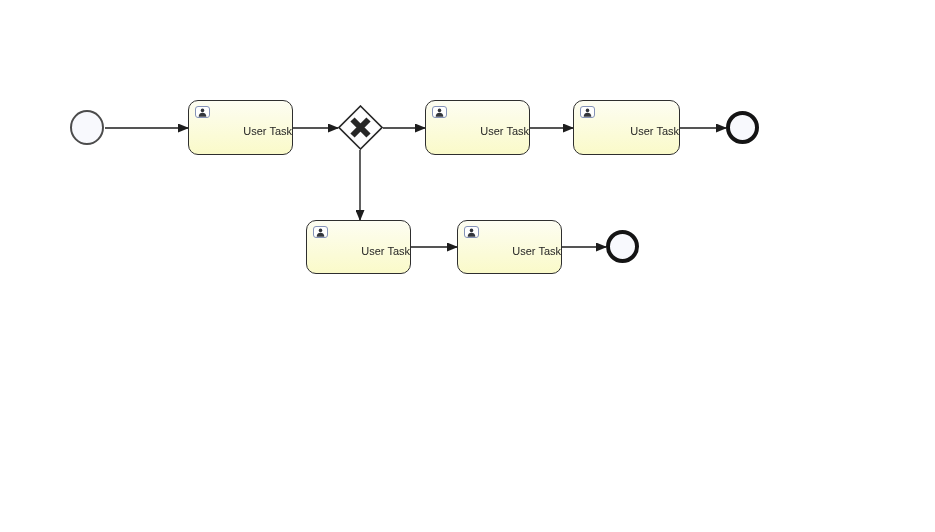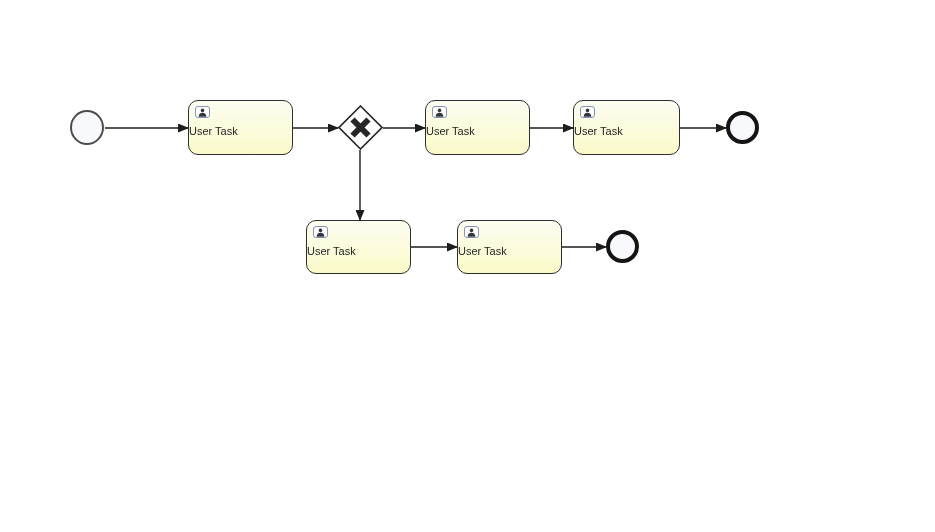--- a/index.html
+++ b/index.html
@@ -17,21 +17,21 @@
     background:linear-gradient(180deg,var(--task-top,#fdfdf2) 0%,var(--task-bottom,#fafac9) 100%);
   }
   .task-icon{
     position:absolute;left:6px;top:5px;width:15px;height:12px;box-sizing:border-box;
     border:1px solid var(--icon-border,#8593b8);border-radius:3px;background:#ffffff;
     display:flex;align-items:center;justify-content:center;
   }
   .task-icon svg{width:9px;height:9px;fill:var(--icon-glyph,#33363c);}
   .task-label{
     position:absolute;left:0;right:0;top:24px;height:13px;line-height:13px;
-    text-align:left;font-size:11px;color:var(--label,#1f1f1f);white-space:nowrap;
+    text-align:right;font-size:11px;color:var(--label,#1f1f1f);white-space:nowrap;
   }
   .start-event{
     position:absolute;box-sizing:border-box;border-radius:50%;
     border:2px solid var(--start-border,#4c4c4c);background:var(--event-fill,#f8f9fd);
   }
   .end-event{
     position:absolute;box-sizing:border-box;border-radius:50%;
     border:4px solid var(--end-border,#141414);background:var(--event-fill,#f8f9fd);
   }
   .gateway{position:absolute;}

